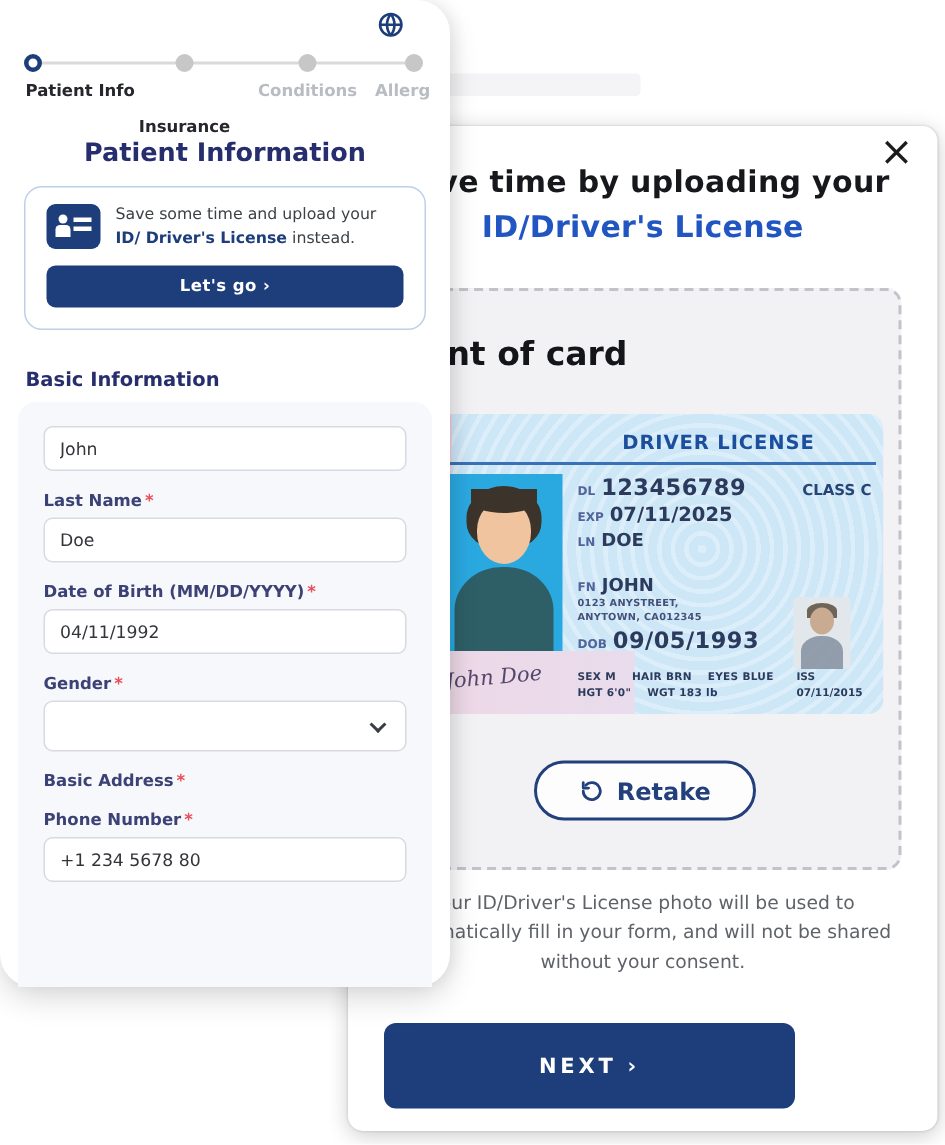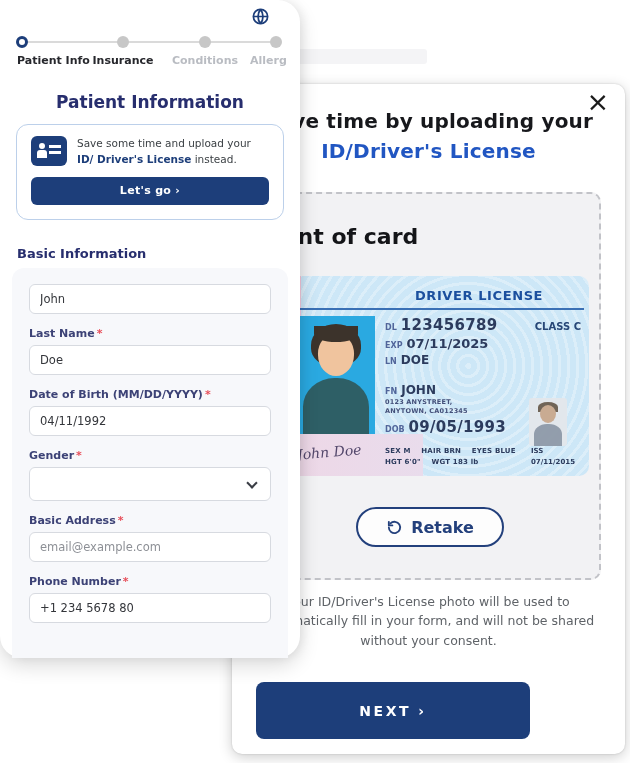--- a/index.html
+++ b/index.html
@@ -260,21 +260,21 @@
     </svg>
   </button>
 
   <div class="stepper">
     <div class="step-line"></div>
     <div class="dot active" style="left:16px;"></div>
     <div class="dot idle" style="left:117px;"></div>
     <div class="dot idle" style="left:199px;"></div>
     <div class="dot idle" style="left:270px;"></div>
     <div class="step-label sl-dark" style="left:17px;">Patient Info</div>
-    <div class="step-label sl-dark" style="left:123px; transform:translateX(-50%);">Insurance</div>
+    <div class="step-label sl-dark" style="left:123px; transform:translateX(-50%);margin-top:24px;">Insurance</div>
     <div class="step-label sl-gray" style="left:205px; transform:translateX(-50%);">Conditions</div>
     <div class="step-label sl-gray" style="left:250px;">Allerg</div>
   </div>
 
   <div class="panel-title">Patient Information</div>
 
   <div class="upload-card">
     <div class="uc-row">
       <div class="idcard-icon">
         <div class="pers"></div>
@@ -306,21 +306,20 @@
 
     <div class="field">
       <div class="f-label"><span>Gender</span><span class="req">*</span></div>
       <div class="f-select">
         <span class="chev-down"></span>
       </div>
     </div>
 
     <div class="field">
       <div class="f-label"><span>Basic Address</span><span class="req">*</span></div>
-      <input class="f-input" placeholder="email@example.com" style="">
     </div>
 
     <div class="field">
       <div class="f-label"><span>Phone Number</span><span class="req">*</span></div>
       <input class="f-input" value="+1 234 5678 80" style="">
     </div>
 
   </div>
 </div>
 

